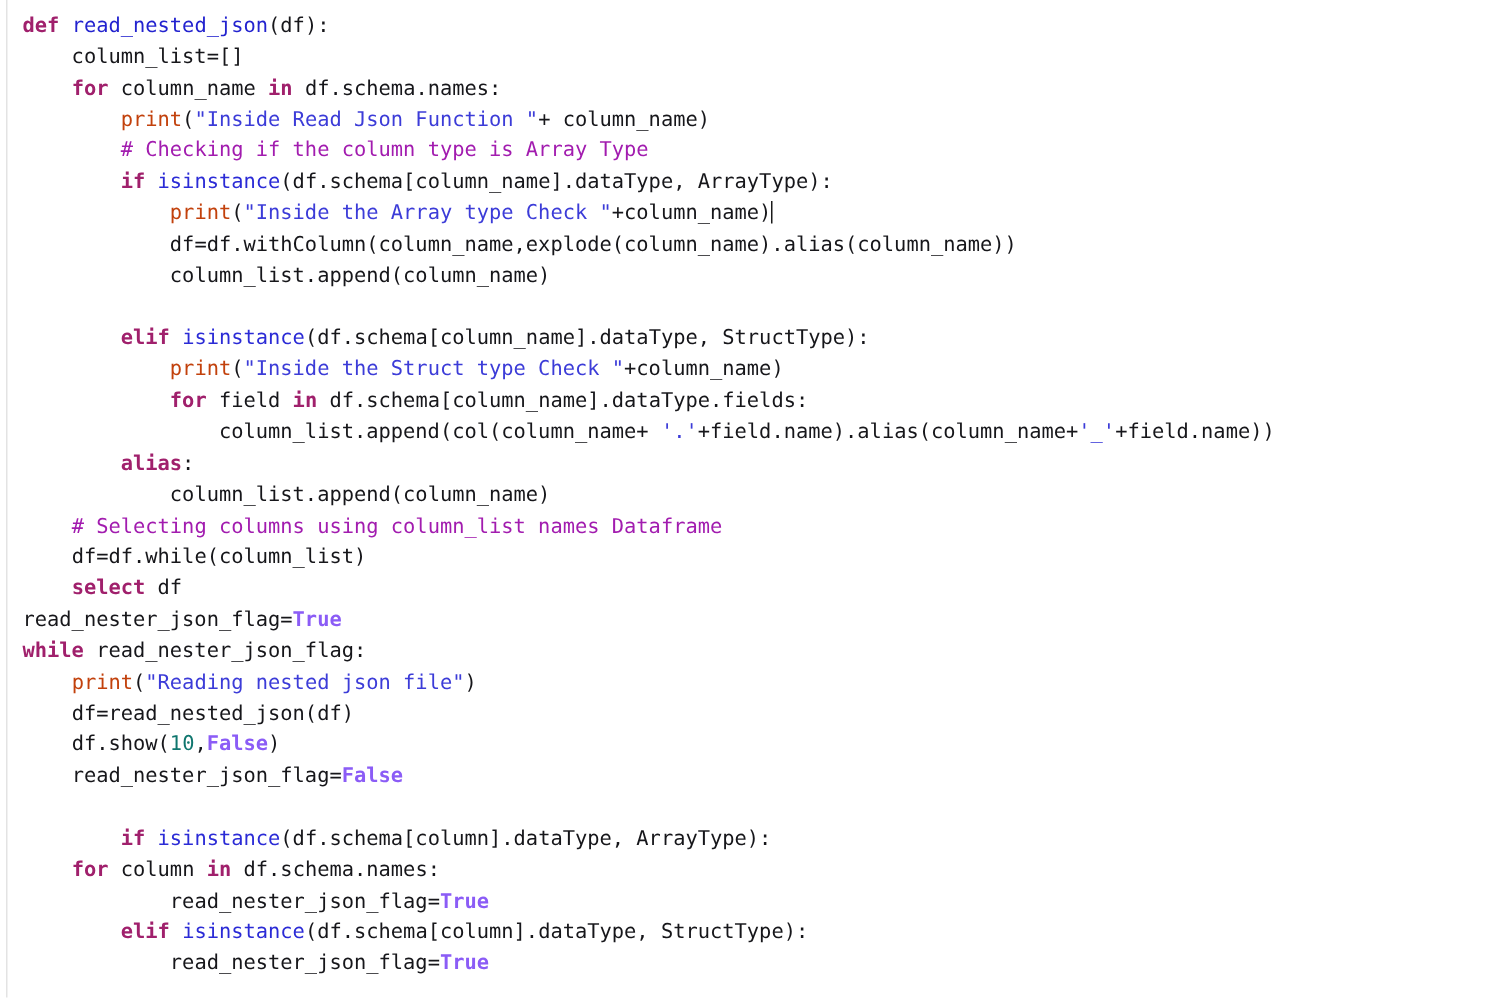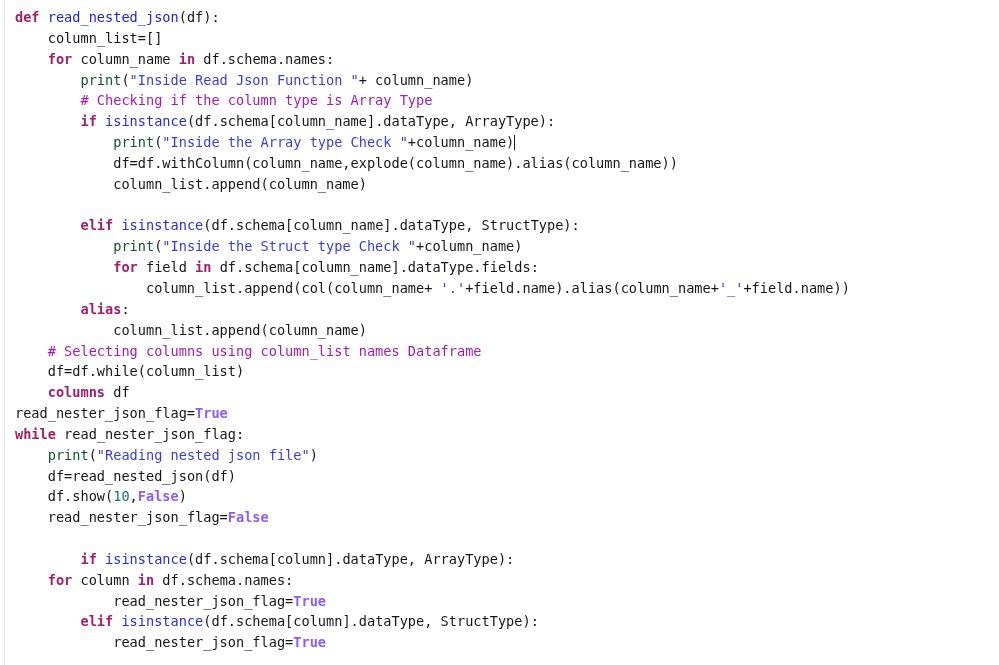--- a/index.html
+++ b/index.html
@@ -50,21 +50,21 @@
     color: #16161a;
     letter-spacing: 0px;
     font-weight: 400;
   }
 
   .code-line.blank { color: transparent; }
 
   
   .t-kw       { color: #a0206c; font-weight: 700; }   
   .t-const    { color: #8b5cf6; font-weight: 700; }   
-  .t-builtin  { color: #14532d; }                     
+  .t-builtin  { color: #c2410c; }                     
   .t-func     { color: #2b2bd6; }                     
   .t-defname  { color: #2323cf; }
   .t-str      { color: #3c3cd8; }
   .t-com      { color: #a21caf; }
   .t-num      { color: #0f766e; }
   .t-plain    { color: #16161a; }
 
   
   .caret {
     display: inline-block;
@@ -113,21 +113,21 @@
     <div class="code-line"><span class="t-plain">                </span><span class="t-plain">column_list.append(col(column_name+ </span><span class="t-str">'.'</span><span class="t-plain">+field.name).alias(column_name+</span><span class="t-str">'_'</span><span class="t-plain">+field.name))</span></div>
 
     <div class="code-line"><span class="t-plain">        </span><span class="t-kw">alias</span><span class="t-plain">:</span></div>
 
     <div class="code-line"><span class="t-plain">            </span><span class="t-plain">column_list.append(column_name)</span></div>
 
     <div class="code-line"><span class="t-plain">    </span><span class="t-com"># Selecting columns using column_list names Dataframe</span></div>
 
     <div class="code-line"><span class="t-plain">    </span><span class="t-plain">df=df.while(column_list)</span></div>
 
-    <div class="code-line"><span class="t-plain">    </span><span class="t-kw">columns</span><span class="t-plain"> df</span></div>
+    <div class="code-line"><span class="t-plain">    </span><span class="t-kw">select</span><span class="t-plain"> df</span></div>
 
     <div class="code-line"><span class="t-plain">read_nester_json_flag=</span><span class="t-const">True</span></div>
 
     <div class="code-line"><span class="t-kw">while</span><span class="t-plain"> read_nester_json_flag:</span></div>
 
     <div class="code-line"><span class="t-plain">    </span><span class="t-builtin">print</span><span class="t-plain">(</span><span class="t-str">"Reading nested json file"</span><span class="t-plain">)</span></div>
 
     <div class="code-line"><span class="t-plain">    </span><span class="t-plain">df=read_nested_json(df)</span></div>
 
     <div class="code-line"><span class="t-plain">    </span><span class="t-plain">df.show(</span><span class="t-num">10</span><span class="t-plain">,</span><span class="t-const">False</span><span class="t-plain">)</span></div>

